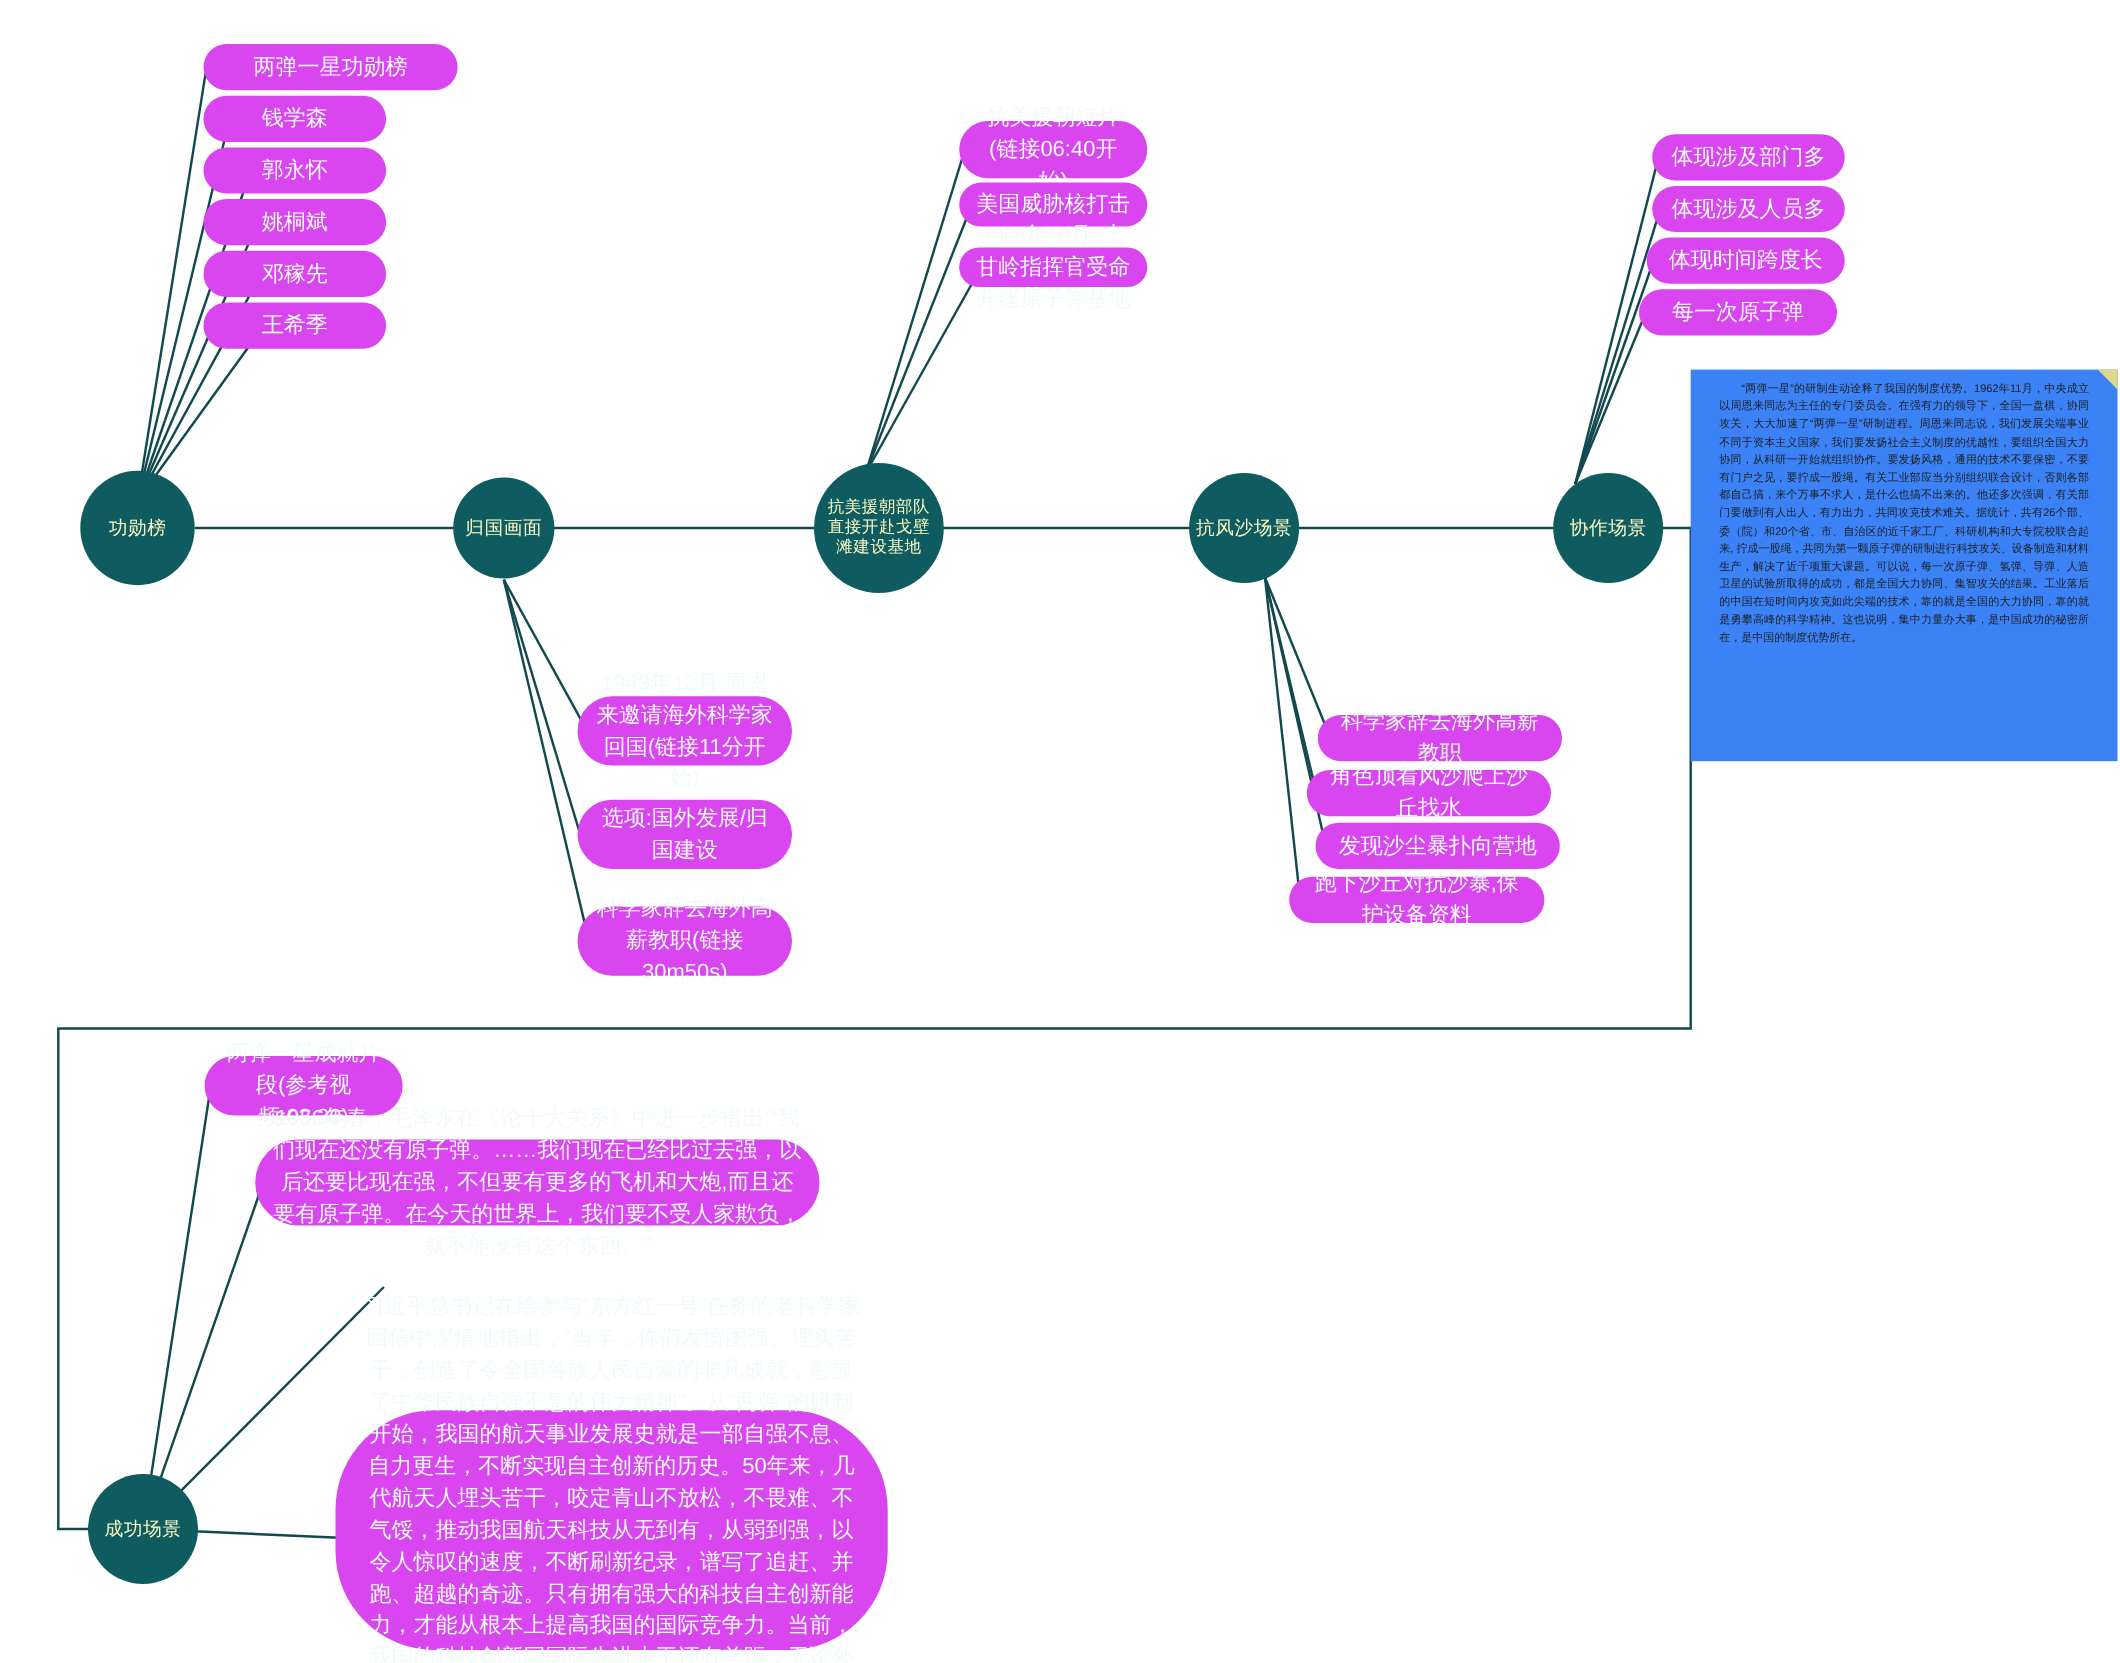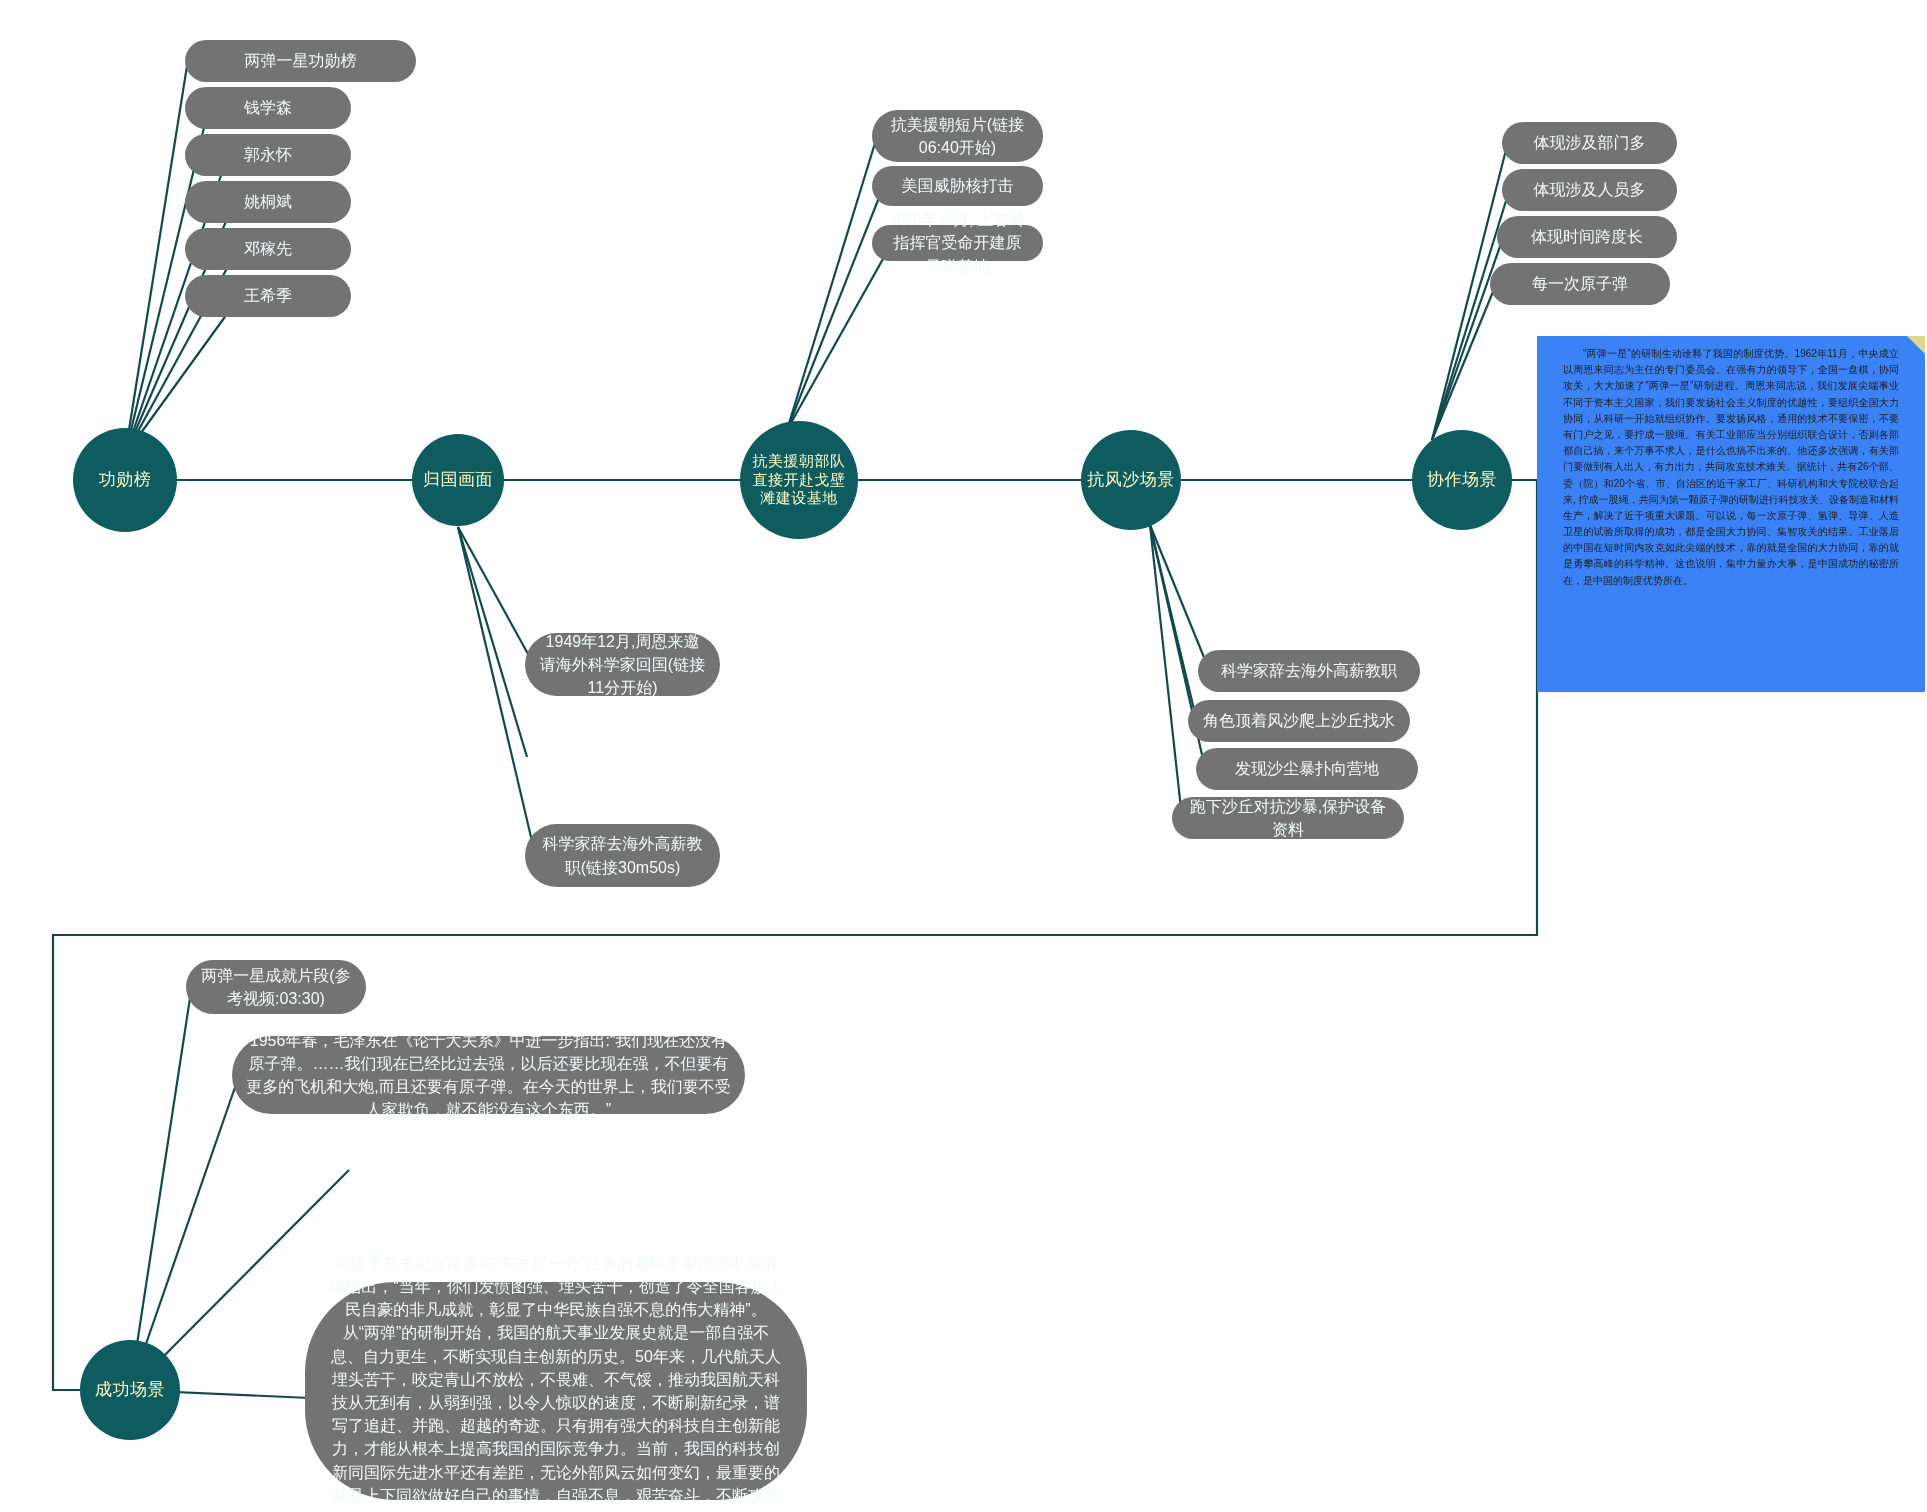--- a/index.html
+++ b/index.html
@@ -12,25 +12,25 @@
 
   .circle-node{
     position:absolute;border-radius:50%;
     background:#0e5c60;color:#fef9c3;
     display:flex;align-items:center;justify-content:center;
     text-align:center;line-height:1.25;
     font-size:17px;letter-spacing:.5px;
     box-sizing:border-box;padding:6px;
   }
   .pill{
-    position:absolute;background:#737373;color:#f2fafa;
+    position:absolute;background:#d946ef;color:#f2fafa;
     border-radius:26px;
     display:flex;align-items:center;justify-content:center;
     text-align:center;box-sizing:border-box;
-    padding:8px 14px;font-size:16px;line-height:1.45;
+    padding:8px 14px;font-size:20px;line-height:1.45;
   }
   .pill.serif{font-family:"Liberation Serif","DejaVu Serif",serif;}
   .pill.big{border-radius:40px;}
   .pill.blob{border-radius:90px;}
   .note{
     position:absolute;background:#3b82f6;color:#1d1d1d;
     font-size:10px;line-height:1.62;text-align:justify;
     padding:10px 26px 18px 26px;box-sizing:border-box;
     text-indent:2em;
   }
@@ -125,20 +125,23 @@
   <div class="pill" style="left:185px;top:228px;width:166px;height:42px;">
     <span>邓稼先</span>
   </div>
   <div class="pill" style="left:185px;top:275px;width:166px;height:42px;">
     <span>王希季</span>
   </div>
 
   <div class="pill big" style="left:525px;top:633px;width:195px;height:63px;">
     <span>1949年12月,周恩来邀请海外科学家回国(链接11分开始)</span>
   </div>
+  <div class="pill big" style="left:525px;top:727px;width:195px;height:63px;">
+    <span>选项:国外发展/归国建设</span>
+  </div>
   <div class="pill big" style="left:525px;top:824px;width:195px;height:63px;">
     <span>科学家辞去海外高薪教职(链接30m50s)</span>
   </div>
 
   <div class="pill big" style="left:872px;top:110px;width:171px;height:52px;">
     <span>抗美援朝短片(链接06:40开始)</span>
   </div>
   <div class="pill" style="left:872px;top:166px;width:171px;height:40px;">
     <span>美国威胁核打击</span>
   </div>

